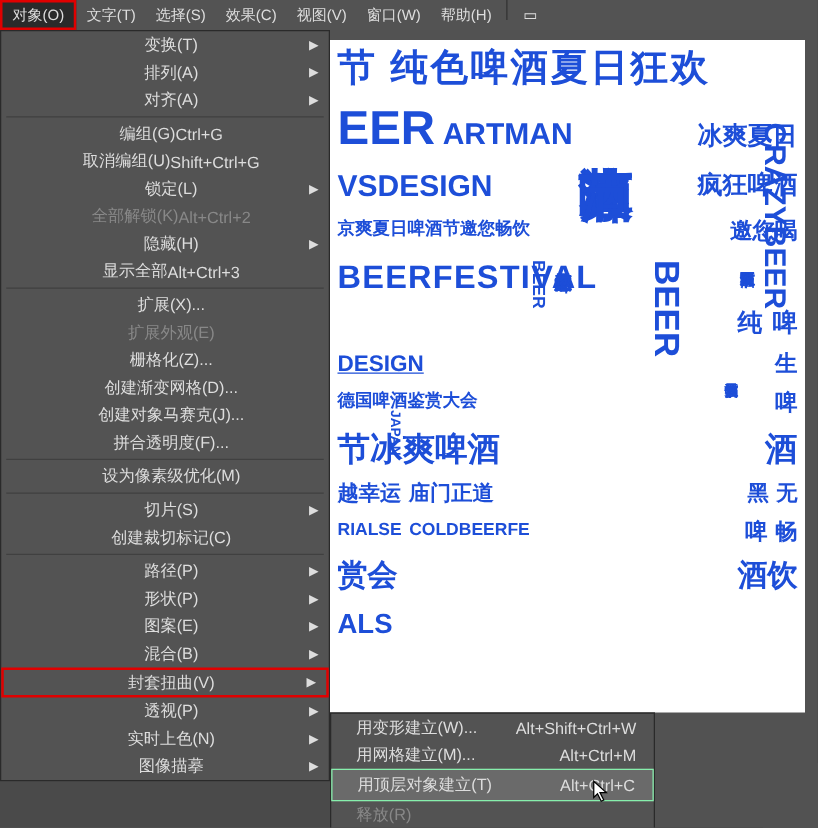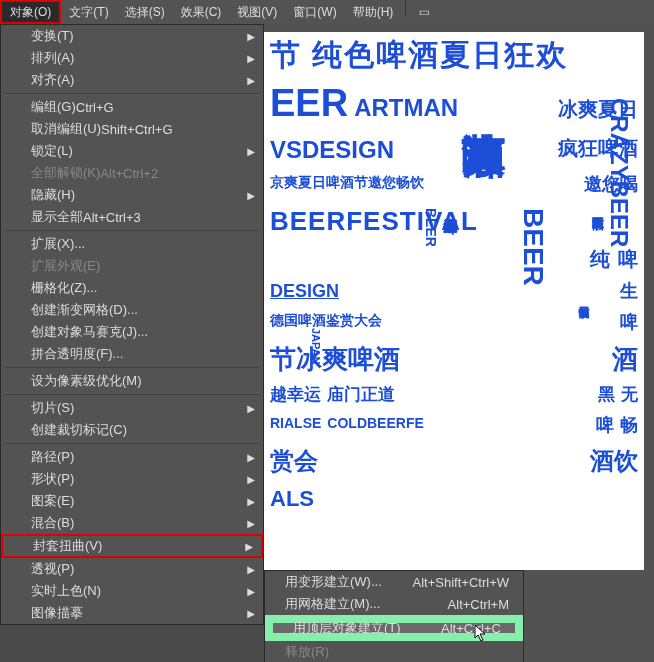--- a/index.html
+++ b/index.html
@@ -12,29 +12,29 @@
 .canvas{position:absolute;left:264px;top:24px;right:0;bottom:0;background:#525252}
 .artboard{position:absolute;left:0;top:8px;width:380px;height:538px;background:#fff;overflow:hidden}
 .artboard .txt{color:#1d4ed8;font-weight:bold;padding:6px;line-height:1.1}
 .artboard .r1{font-size:30px;letter-spacing:2px}
 .artboard .r2{font-size:24px}
 .artboard .r3{font-size:26px;letter-spacing:1px}
 .artboard .r4{font-size:14px}
 .artboard .r5{font-size:26px}
 .artboard .vert{writing-mode:vertical-rl;position:absolute}
 .dropdown{position:absolute;left:0;top:24px;width:264px;background:#535353;border:1px solid #2a2a2a;color:#ddd;font-size:13px;z-index:10}
-.dropdown .row{display:flex;justify-content:flex-start;align-items:center;height:22px;padding:0 20px 0 30px;cursor:pointer;position:relative}
+.dropdown .row{display:flex;justify-content:center;align-items:center;height:22px;padding:0 20px 0 30px;cursor:pointer;position:relative}
 .dropdown .row.dis{color:#888}
 .dropdown .sub{position:absolute;right:8px;font-size:10px}
 .dropdown .sep{height:1px;background:#404040;margin:2px 4px}
 .dropdown .row.hl{border:2px solid #e00000;height:24px}
 .submenu{position:absolute;left:264px;top:570px;width:260px;background:#535353;border:1px solid #2a2a2a;color:#ddd;font-size:13px;z-index:11}
 .submenu .row{display:flex;justify-content:space-between;align-items:center;height:22px;padding:0 14px 0 20px;cursor:pointer}
 .submenu .row.dis{color:#888}
-.submenu .row.hl{background:#6a6a6a;border:8px solid #86efac;height:26px}
+.submenu .row.hl{background:#6a6a6a;border:1px solid #86efac;height:26px}
 .cursor{position:absolute;left:474px;top:624px;width:14px;height:18px;z-index:20}
 </style>
 </head>
 <body>
 
 <div class="menubar" id="menubar">
     <div class="mi sel">对象(O)</div>
     <div class="mi">文字(T)</div>
     <div class="mi">选择(S)</div>
     <div class="mi">效果(C)</div>

